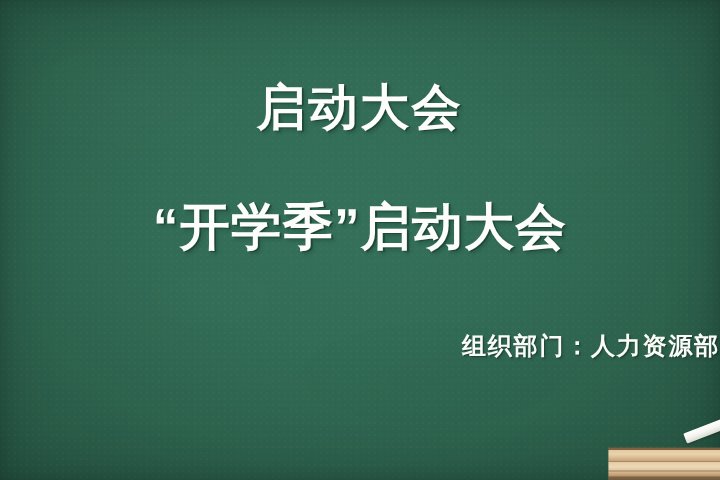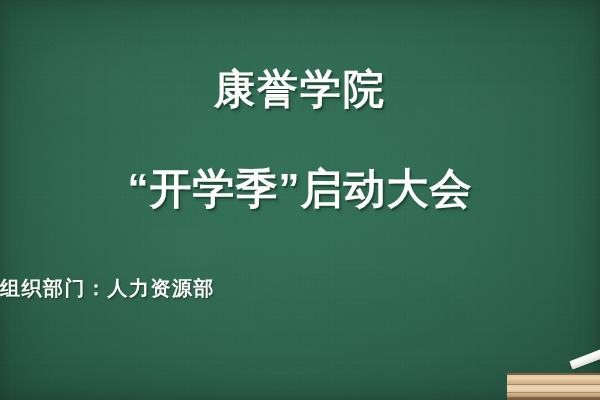--- a/index.html
+++ b/index.html
@@ -87,21 +87,21 @@
   .title-line.line2 {
     font-size: 42px;
     letter-spacing: 1px;
     margin-top: 48px;
   }
   .subtitle {
     position: absolute;
     top: 275px;
     left: 0;
     right: 0;
-    text-align: left;
+    text-align: right;
     color: #fbfbf8;
     font-weight: bold;
     font-size: 20px;
     letter-spacing: 1.5px;
     text-shadow:
       1px 1px 0 rgba(10,38,28,.38),
       1.5px 1.5px 2px rgba(8,30,22,.20);
     white-space: pre;
   }
 
@@ -170,21 +170,21 @@
 <div id="slide">
 
   <div class="board-base"></div>
   <div class="board-noise"></div>
   <div class="board-smudge"></div>
   <div class="board-edge"></div>
 
   <div class="content">
 
     <div class="title-block">
-      <div class="title-line line1">康誉学院</div>
+      <div class="title-line line1">启动大会</div>
       <div class="title-line line2">“开学季”启动大会</div>
     </div>
 
     <div class="subtitle">组织部门：人力资源部</div>
 
   </div>
 
   <div class="ledge">
     <div class="ledge-top"></div>
     <div class="ledge-body">

